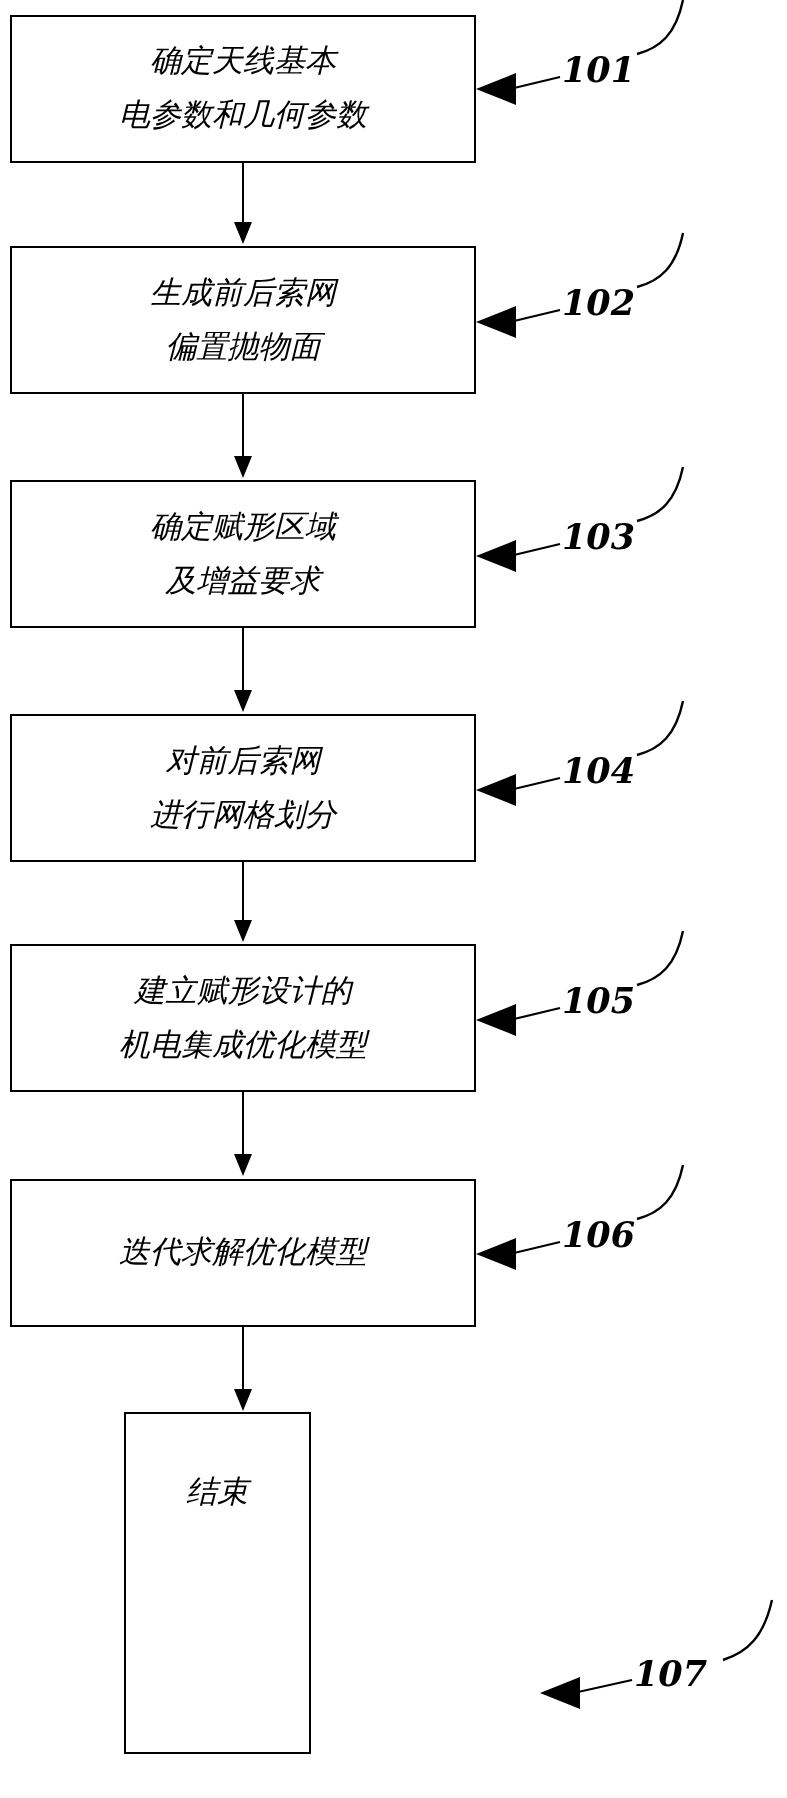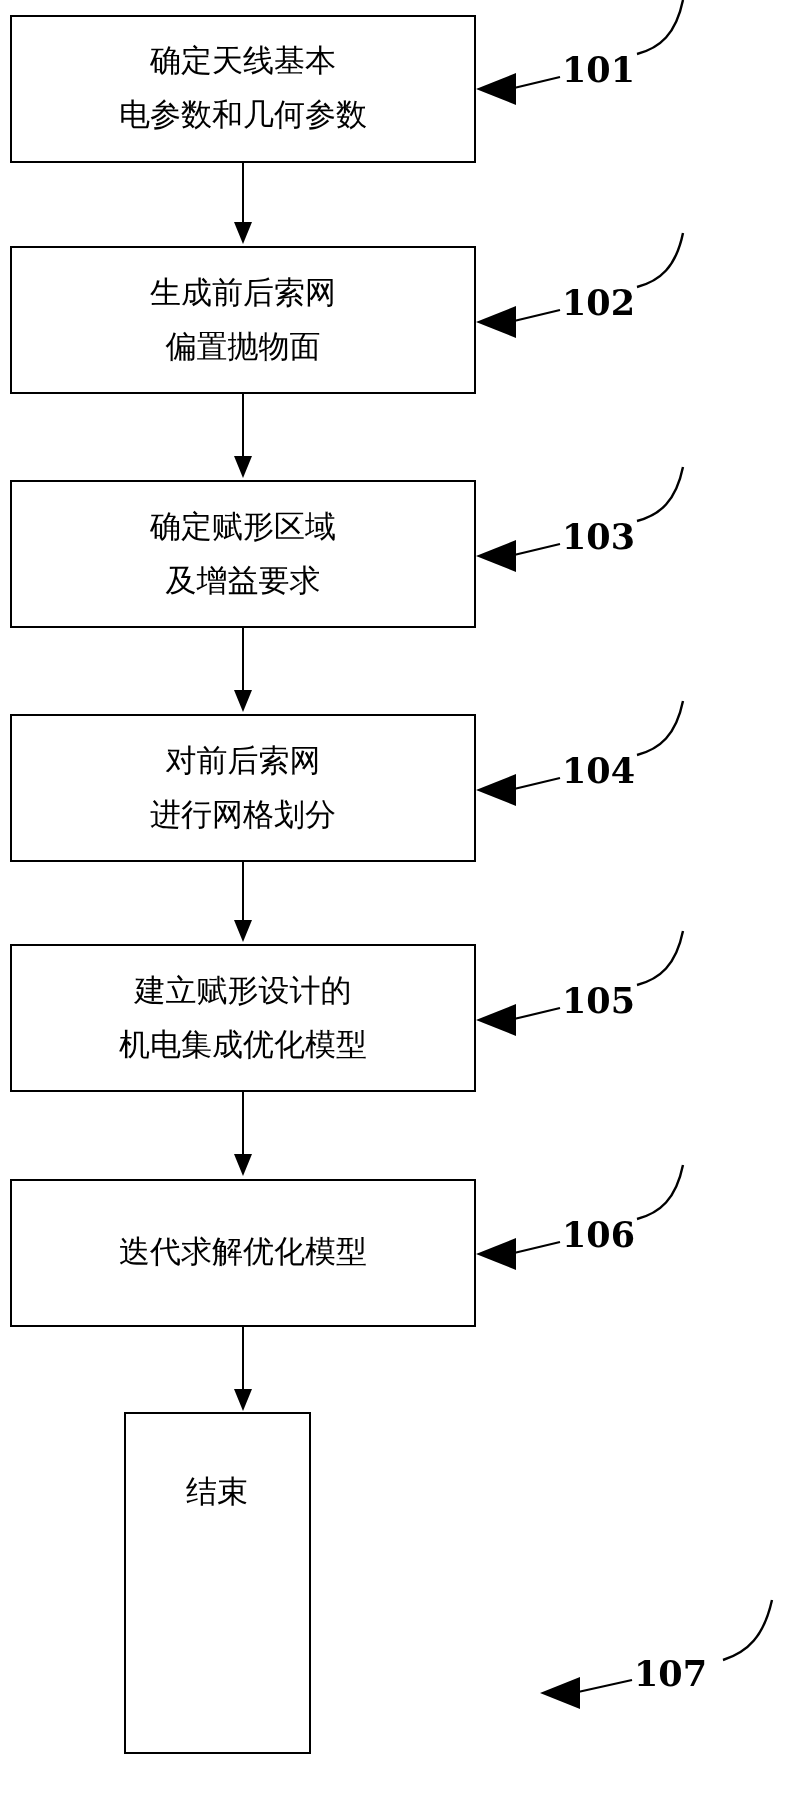--- a/index.html
+++ b/index.html
@@ -10,20 +10,21 @@
   body {
     width: 787px;
     height: 1798px;
     font-family: "Liberation Sans", sans-serif;
     overflow: hidden;
   }
   #flowchart-root {
     position: relative;
     width: 787px;
     height: 1798px;
+    font-style: italic;
   }
   svg.chart-svg {
     display: block;
     width: 787px;
     height: 1798px;
   }
   .box-rect {
     fill: #ffffff;
     stroke: #000000;
     stroke-width: 2;

